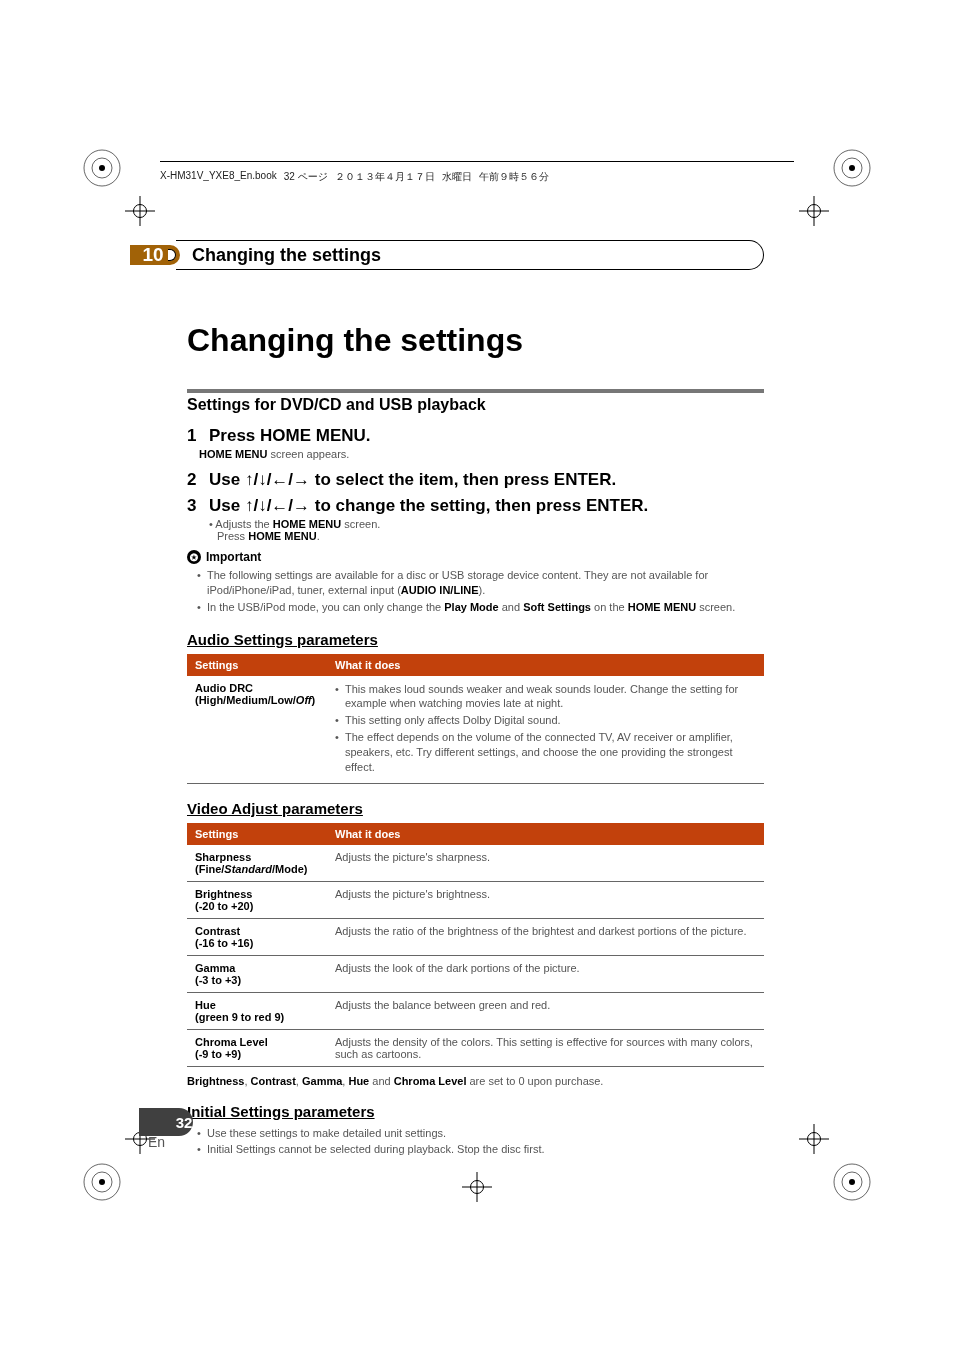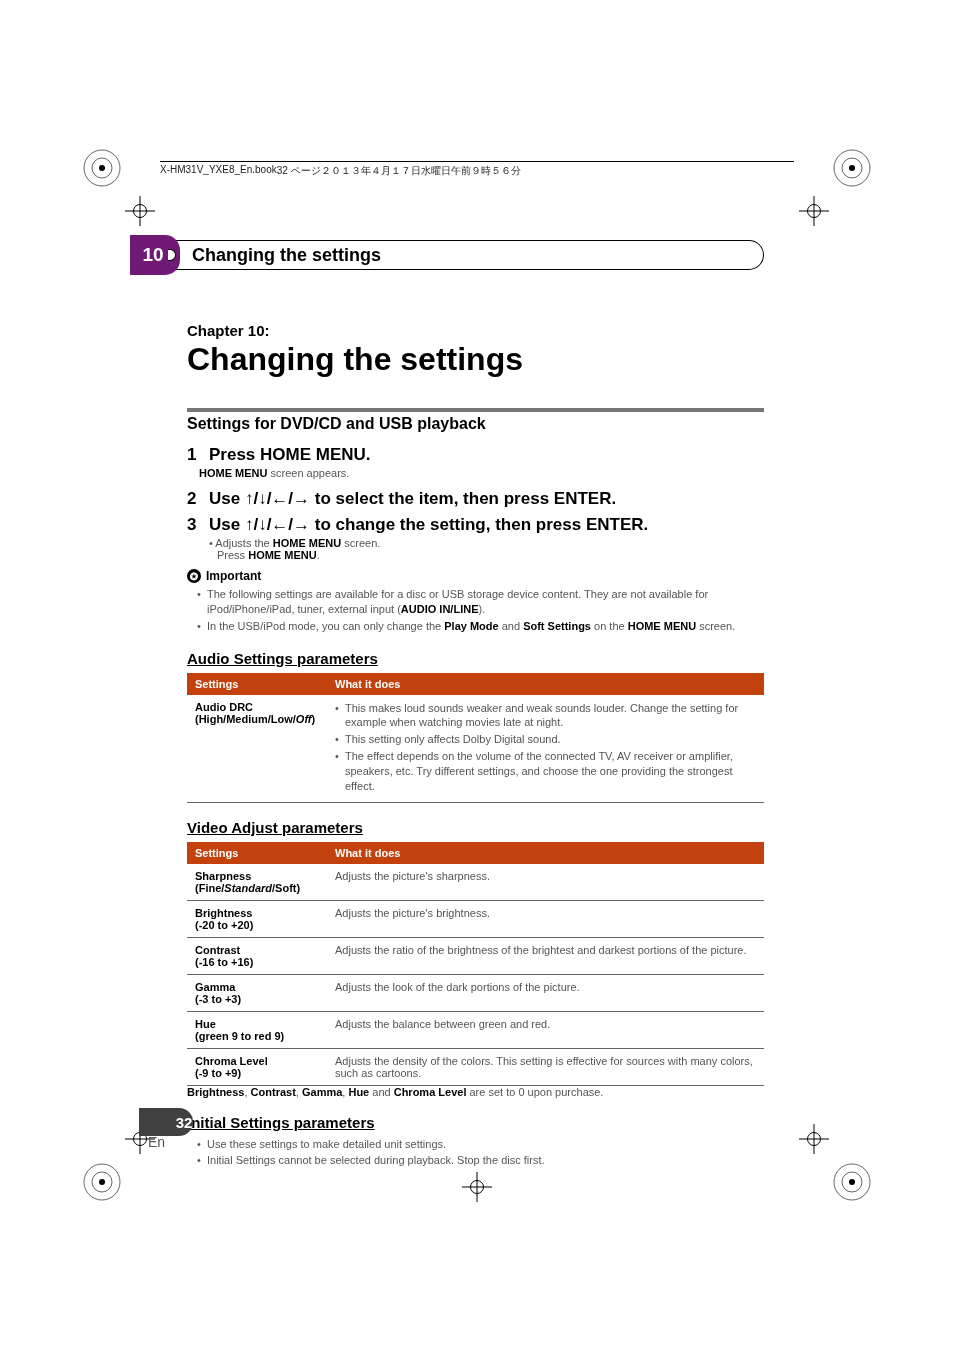--- a/index.html
+++ b/index.html
@@ -31,32 +31,32 @@
   .ch-bl { bottom: 196px; left: 125px;}
   .ch-br { bottom: 196px; right: 125px;}
   .ch-bc { bottom: 148px; left: 462px;}
 
   .page-header-line {
     position:absolute;
     top: 161px; left: 160px; right: 160px;
     border-top: 0.5px solid #000;
     font-size: 10px;
     color:#222;
-    padding-top:2px;
-    display:flex; gap:0;
+    padding-top:8px;
+    display:flex; gap:7px;
   }
 
   .chapter-bar {
     position:absolute;
     left:130px; top:240px; right:190px; height:30px;
     display:flex; align-items:center;
   }
   .chapter-badge {
-    width:50px; height:40px;
-    background:#701a75; color:#fff;
+    width:50px; height:20px;
+    background:#a16207; color:#fff;
     font-weight:bold; font-size:19px;
     display:flex; align-items:center; justify-content:center;
     border-radius: 0 15px 15px 0;
     padding-right:4px;
   }
   .chapter-title-wrap {
     flex:1; height:30px;
     border:1.5px solid #000;
     border-left:none;
     border-radius: 0 15px 15px 0;
@@ -124,21 +124,21 @@
 
   table { width:100%; border-collapse:collapse; font-size:11px;}
   thead th { background:#c2410c; color:#fff; font-weight:bold; text-align:left; padding:5px 8px;}
   thead th:first-child { width:140px;}
   tbody td { padding:6px 8px; vertical-align:top; border-bottom:1px solid #666; color:#555;}
   tbody td:first-child { font-weight:bold; color:#000;}
   tbody td .ital { font-style:italic;}
   .cell-bullet { position:relative; padding-left:10px; margin-bottom:2px; line-height:1.35;}
   .cell-bullet::before { content:"•"; position:absolute; left:0;}
 
-  .post-table-note { font-size:11px; color:#555; }
+  .post-table-note { font-size:11px; color:#555; margin-top:8px;}
   .post-table-note .bold { font-weight:bold; color:#000;}
 
   .page-badge {
     position:absolute;
     left:139px; bottom:214px;
     width:54px; height:28px;
     background:#404040; color:#fff;
     border-radius: 0 14px 14px 0;
     display:flex; align-items:center; justify-content:center;
     font-weight:bold; font-size:15px;padding-left:36px;
@@ -206,21 +206,20 @@
 
 <div class="chapter-bar">
   <div class="chapter-badge">10</div>
   <div class="chapter-title-wrap">
     <span class="chapter-bubble"></span>
     <span class="chapter-title">Changing the settings</span>
   </div>
 </div>
 
 <div class="content">
-  <div class="chapter-label">Chapter 10:</div>
   <div class="main-title">Changing the settings</div>
 
   <div class="section-rule"></div>
   <div class="section-title">Settings for DVD/CD and USB playback</div>
 
   <div class="step">
     <span class="num">1</span><span class="text">Press HOME MENU.</span>
   </div>
   <div class="subtext">
     <span class="bold">HOME MENU</span><span> screen appears.</span>
@@ -280,21 +279,21 @@
     <thead>
         <tr>
       <th>Settings</th>
       <th>What it does</th>
     </tr>
       </thead>
     <tbody>
       <tr>
         <td>
             <div>Sharpness</div>
-            <div><span>(Fine/</span><span class="ital">Standard</span><span>/Soft)</span></div>
+            <div><span>(Fine/</span><span class="ital">Standard</span><span>/Mode)</span></div>
           </td>
         <td>Adjusts the picture's sharpness.</td>
       </tr>
       <tr>
         <td>
             <div>Brightness</div>
             <div>(-20 to +20)</div>
           </td>
         <td>Adjusts the picture's brightness.</td>
       </tr>

